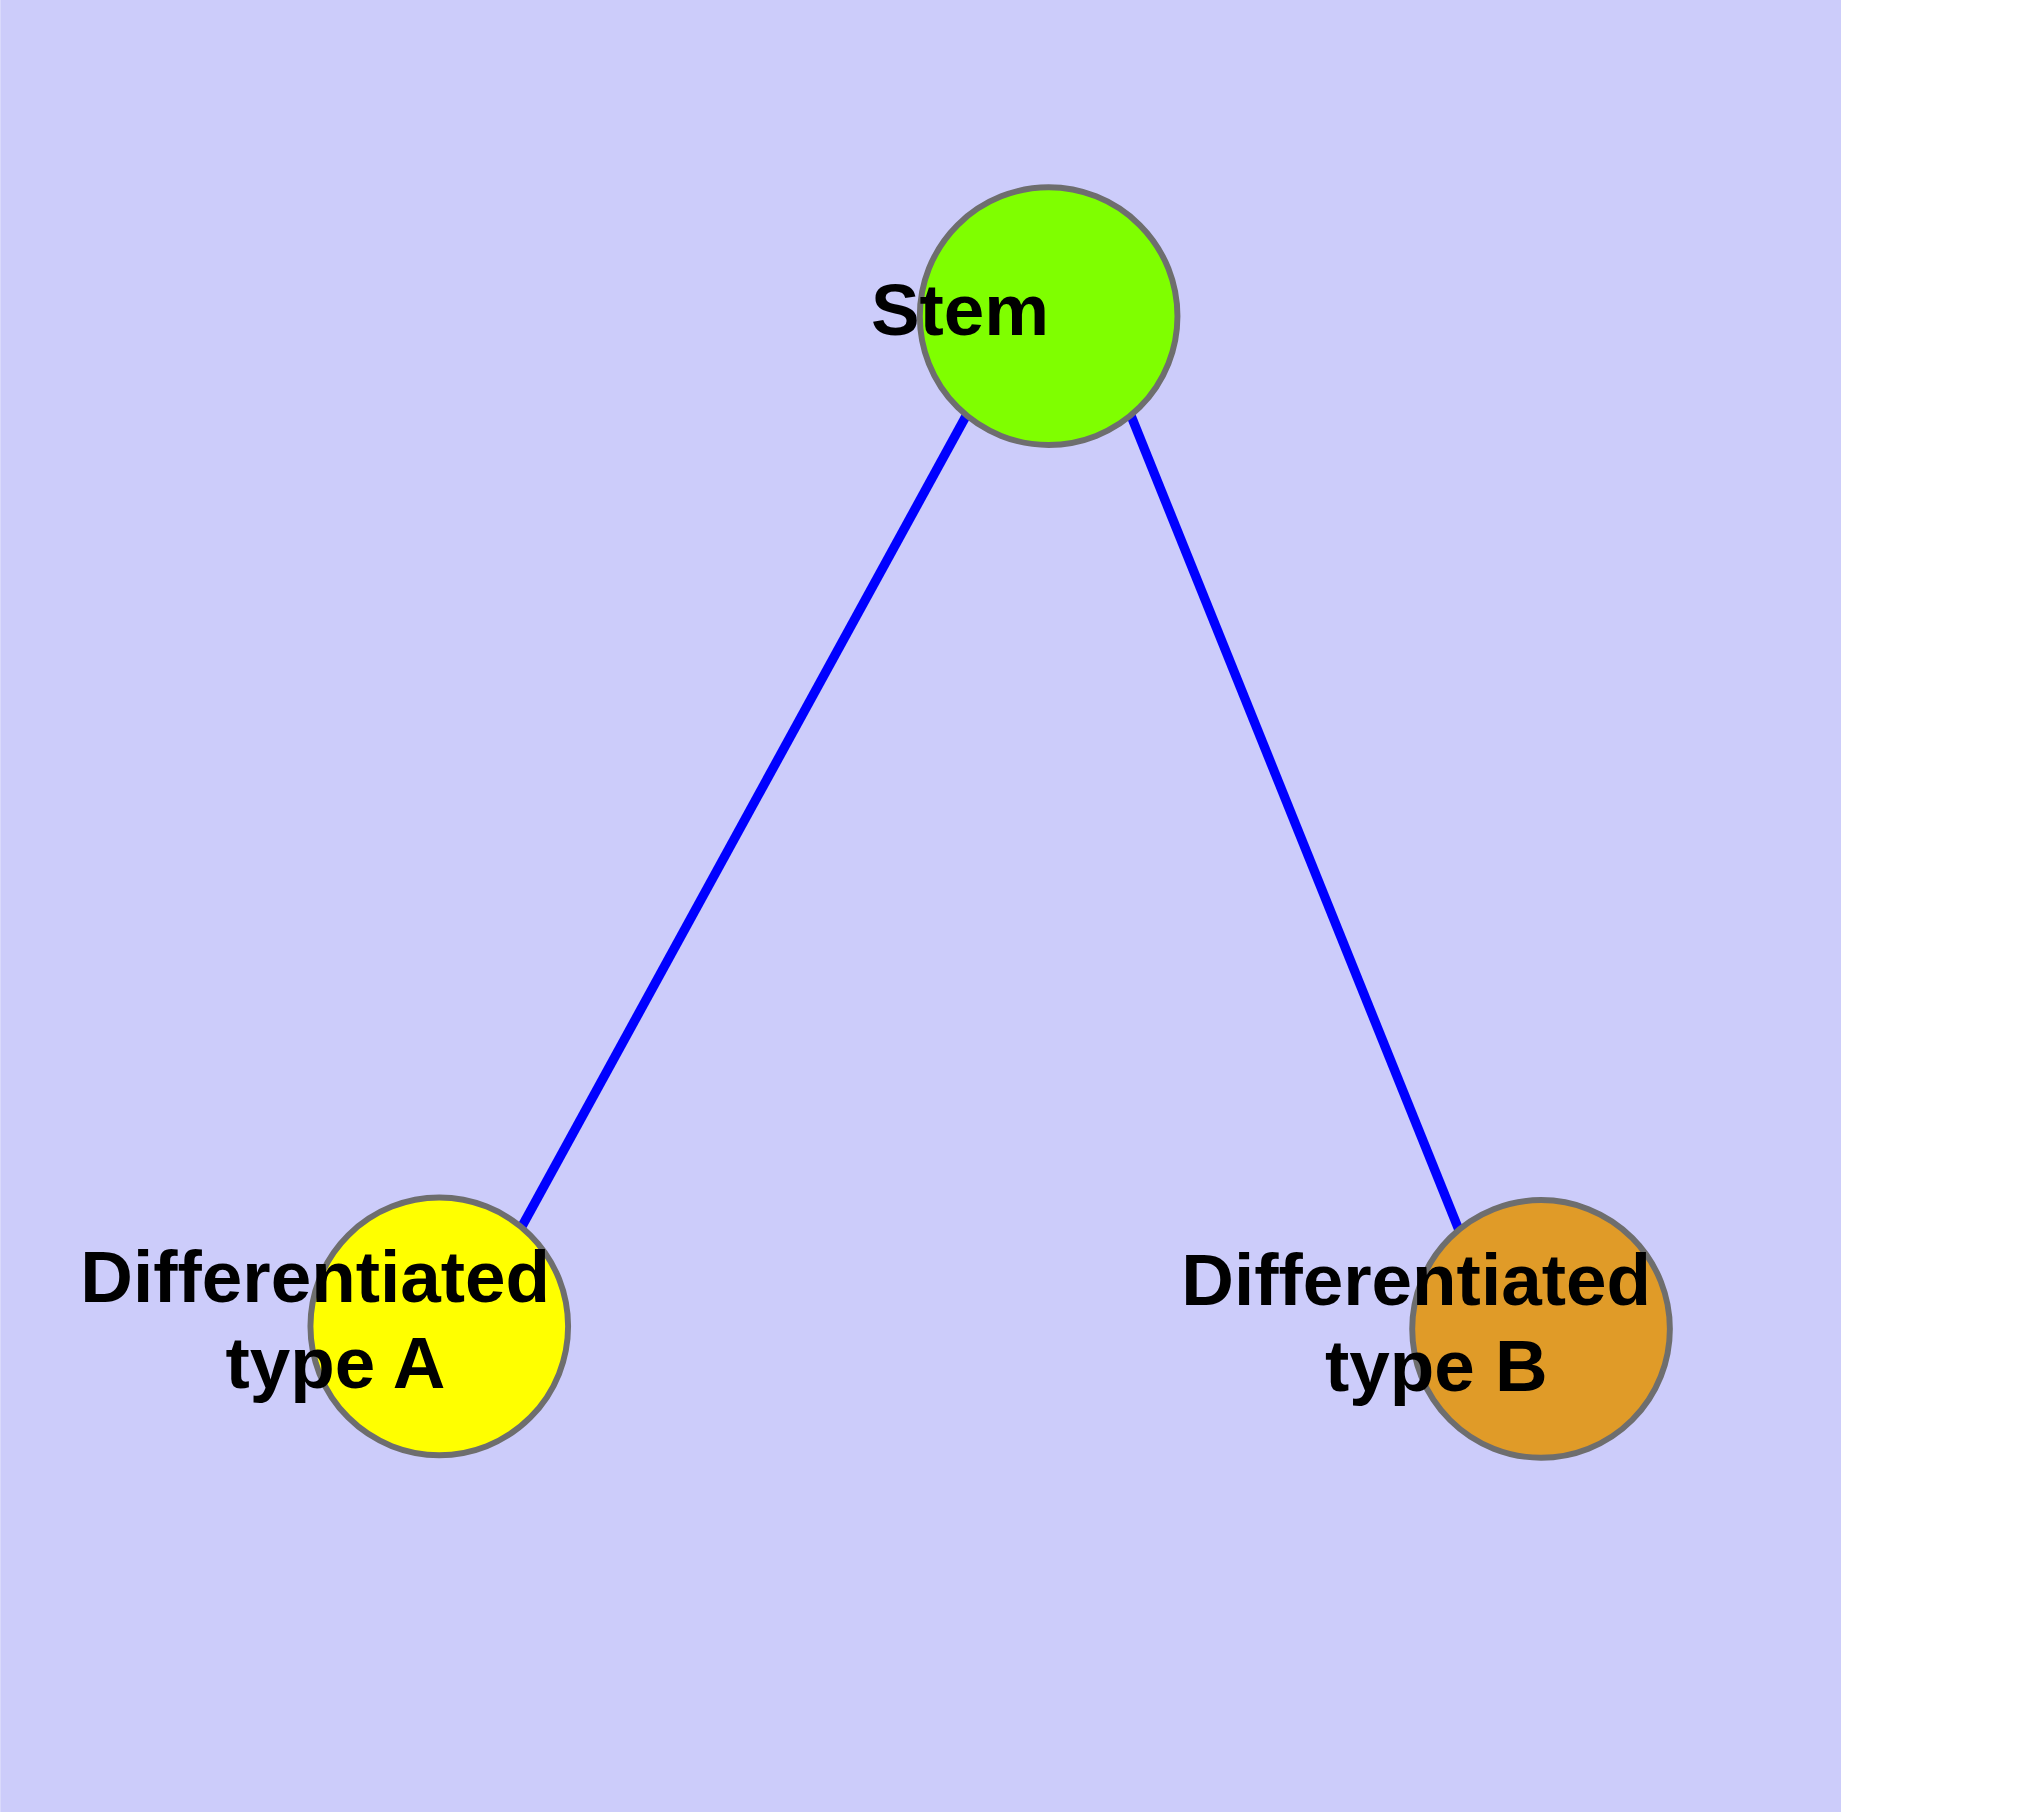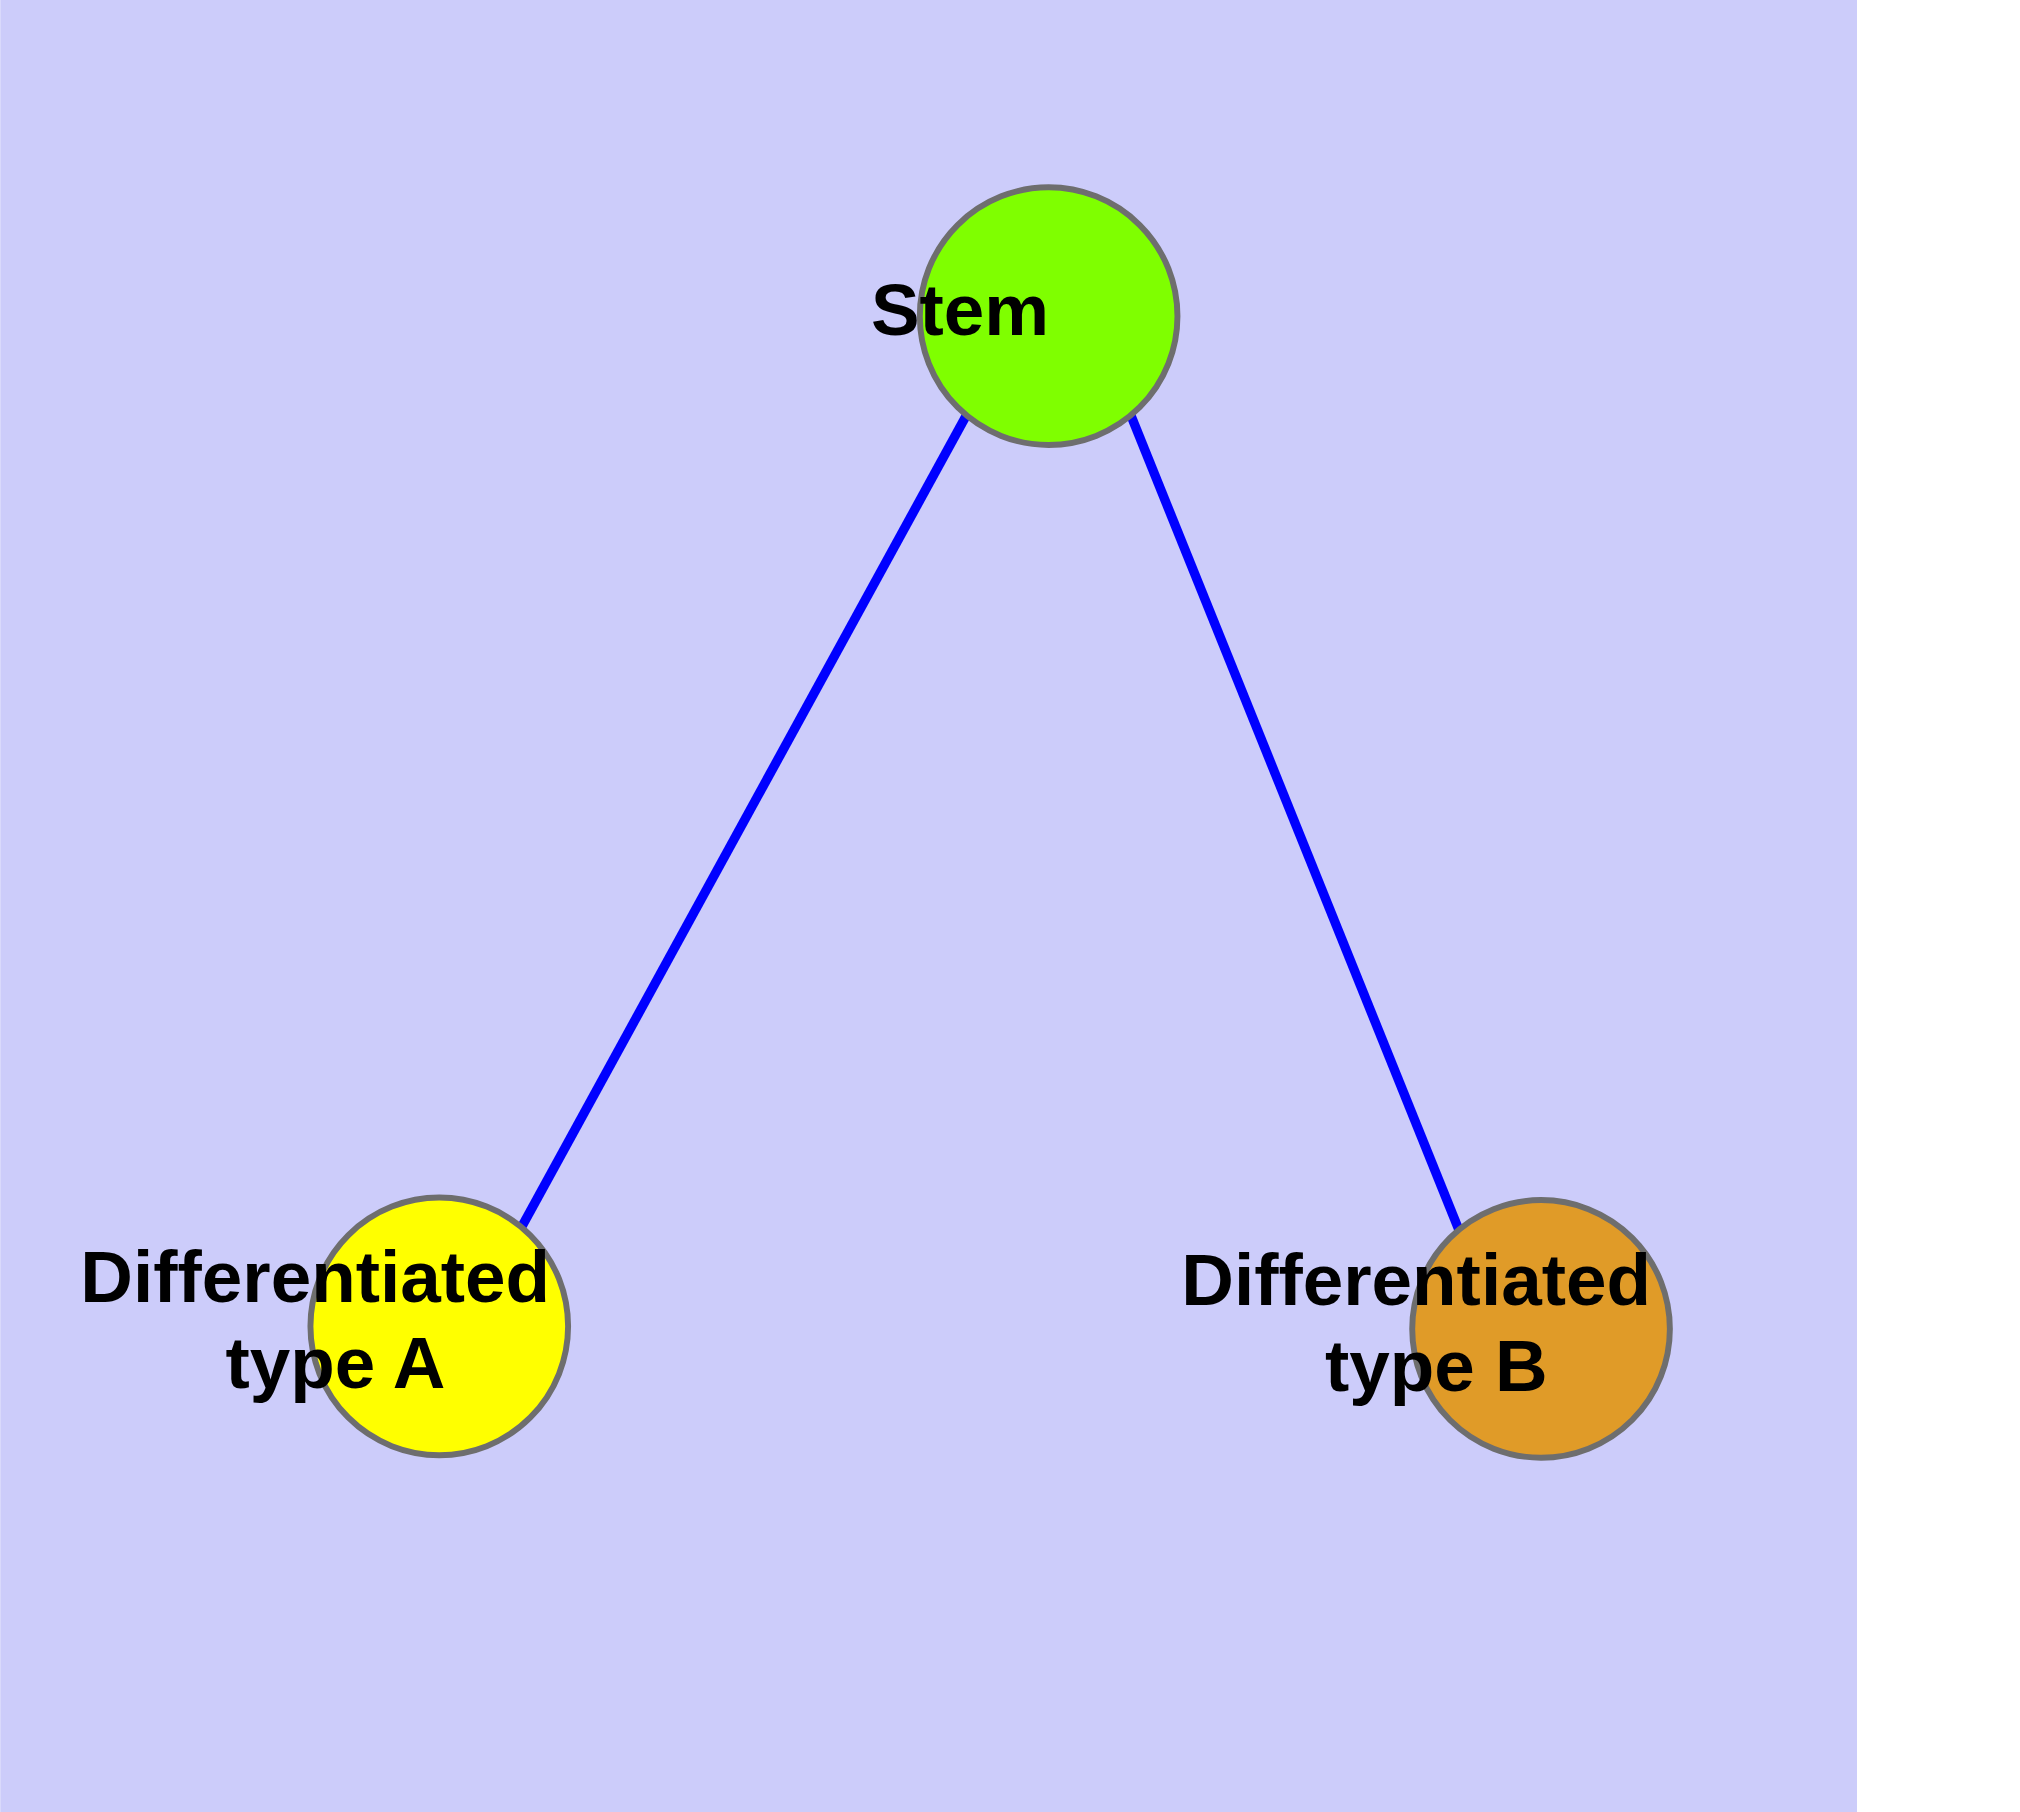--- a/index.html
+++ b/index.html
@@ -38,21 +38,21 @@
     font-size: 86px;
     fill: #000000;
     text-anchor: middle;
     dominant-baseline: middle;
     white-space: pre;
   }
 </style>
 </head>
 <body>
 
-<div id="canvas" style="width: 1841px; height: 1812px; padding-left: 16px;">
+<div id="canvas" style="width: 1841px; height: 1812px;">
   <svg id="graph-svg" viewBox="0 0 2384 2138">
 
     <rect x="0" y="0" width="2384" height="2138" fill="#ccccfa"></rect>
 
     <g>
       <line class="edge-line" x1="1140" y1="490" x2="615" y2="1448" stroke="#0000ff" stroke-width="11"></line>
       <line class="edge-line" x1="1334" y1="490" x2="1721" y2="1451" stroke="#0000ff" stroke-width="11"></line>
     </g>
 
     <g>

